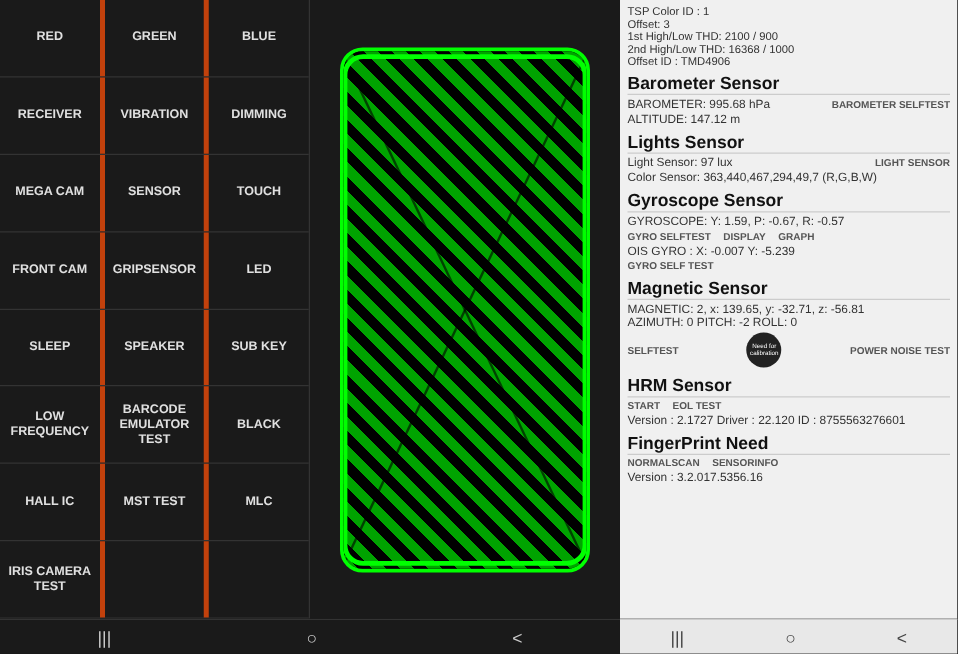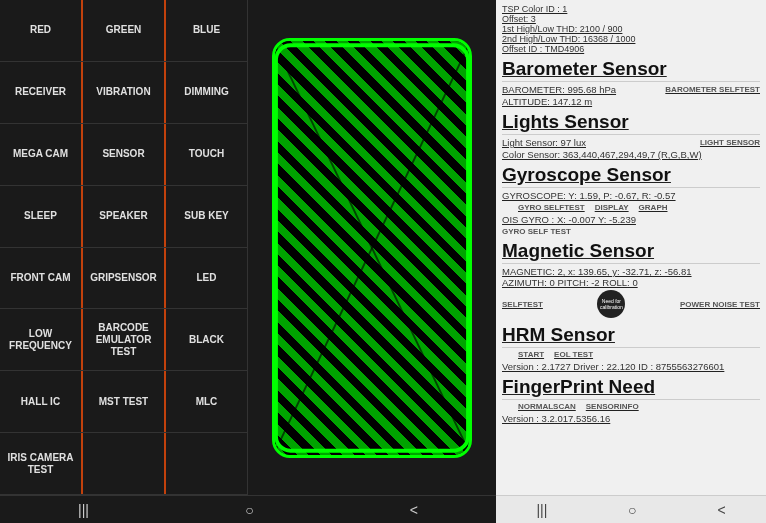--- a/index.html
+++ b/index.html
@@ -30,21 +30,21 @@
 
     .grid-cell {
       flex: 1;
       display: flex;
       align-items: center;
       justify-content: center;
       text-align: center;
       font-size: 10px;
       font-weight: bold;
       color: #e0e0e0;
-      border-right: 2px solid #c2410c;
+      border-right: 4px solid #c2410c;
       padding: 4px 2px;
       cursor: pointer;
       text-transform: uppercase;
       line-height: 1.2;
     }
     .grid-cell:last-child { border-right: none; }
 
     
     .middle-panel {
       width: 248px;
@@ -88,29 +88,28 @@
     }
 
     
     .right-panel {
       flex: 1;
       background: #f0f0f0;
       overflow-y: auto;
       font-size: 10px;
       color: #222;
       padding: 4px 6px;
-      text-decoration: underline;
     }
 
     .sensor-section {
       margin-bottom: 4px;
     }
 
     .sensor-title {
-      font-size: 19px;
+      font-size: 14px;
       font-weight: bold;
       color: #111;
       border-bottom: 1px solid #ccc;
       padding-bottom: 1px;
       margin-bottom: 2px;
     }
 
     .sensor-row {
       display: flex;
       justify-content: space-between;
@@ -128,21 +127,21 @@
       background: none;
       border: none;
       cursor: pointer;
       text-transform: uppercase;
       font-weight: bold;
     }
 
     .sensor-btn-row {
       display: flex;
       gap: 10px;
-      margin: 2px 16px;
+      margin: 2px 0;
     }
 
     .top-info {
       font-size: 9px;
       color: #333;
       margin-bottom: 4px;
     }
 
     .calibrate-circle {
       width: 28px;
@@ -201,28 +200,28 @@
             <div class="grid-cell">RECEIVER</div>
             <div class="grid-cell">VIBRATION</div>
             <div class="grid-cell">DIMMING</div>
           </div>
           <div class="grid-row">
             <div class="grid-cell">MEGA CAM</div>
             <div class="grid-cell">SENSOR</div>
             <div class="grid-cell">TOUCH</div>
           </div>
           <div class="grid-row">
+            <div class="grid-cell">FRONT CAM</div>
+            <div class="grid-cell">GRIPSENSOR</div>
+            <div class="grid-cell">LED</div>
+          </div>
+          <div class="grid-row">
             <div class="grid-cell">SLEEP</div>
             <div class="grid-cell">SPEAKER</div>
             <div class="grid-cell">SUB KEY</div>
-          </div>
-          <div class="grid-row">
-            <div class="grid-cell">FRONT CAM</div>
-            <div class="grid-cell">GRIPSENSOR</div>
-            <div class="grid-cell">LED</div>
           </div>
           <div class="grid-row">
             <div class="grid-cell">LOW FREQUENCY</div>
             <div class="grid-cell">BARCODE EMULATOR TEST</div>
             <div class="grid-cell">BLACK</div>
           </div>
           <div class="grid-row">
             <div class="grid-cell">HALL IC</div>
             <div class="grid-cell">MST TEST</div>
             <div class="grid-cell">MLC</div>

